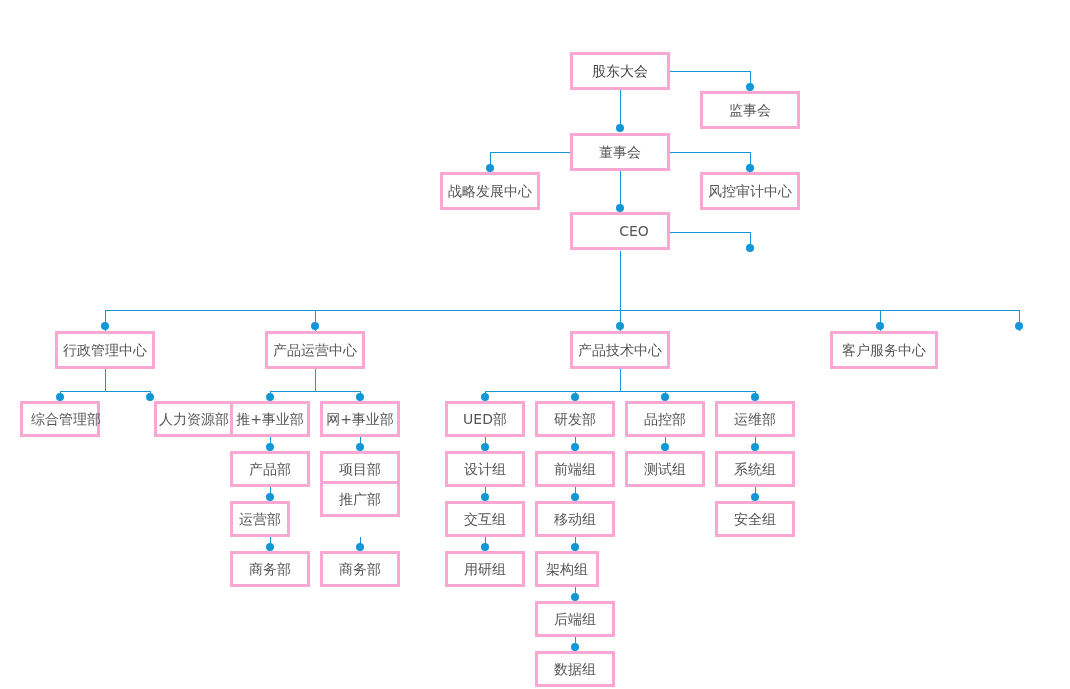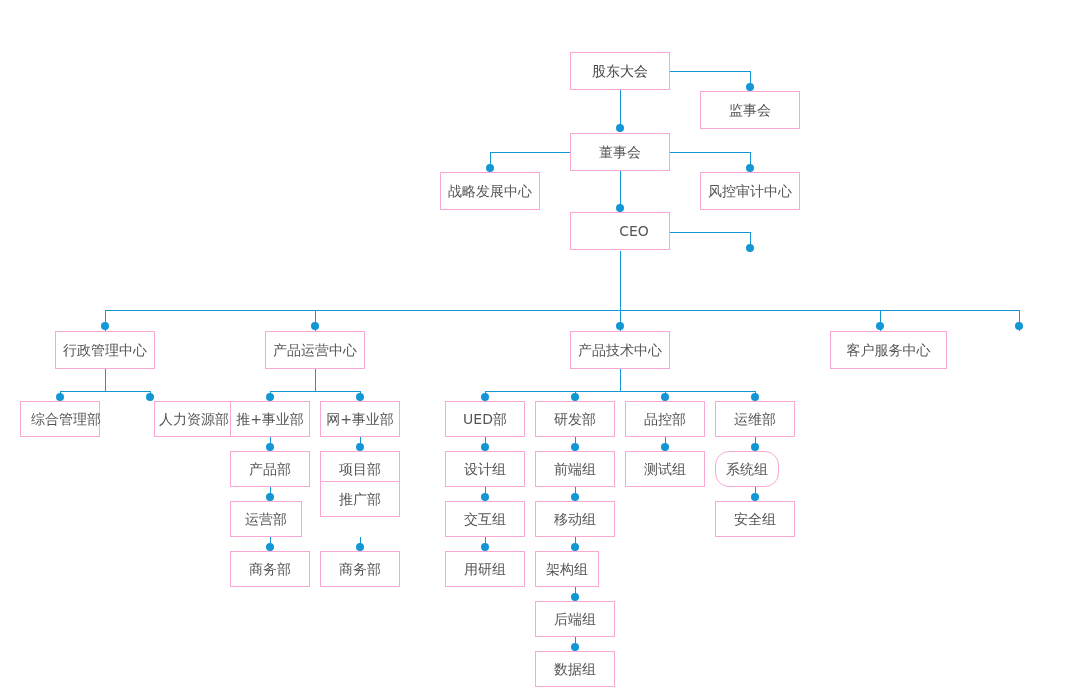--- a/index.html
+++ b/index.html
@@ -13,21 +13,21 @@
   #chart {
     position: relative;
     width: 1070px;
     height: 689px;
     background: #ffffff;
     overflow: hidden;
   }
   .node {
     position: absolute;
     box-sizing: border-box;
-    border: 1px solid #f9a8d4;
+    border: 3px solid #f9a8d4;
     background: #ffffff;
     color: #555555;
     font-size: 14px;
     line-height: 1;
     display: flex;
     align-items: center;
     justify-content: center;
     text-align: center;
     white-space: nowrap;
     z-index: 3;
@@ -166,43 +166,43 @@
 
   <div class="node" style="left:570px; top:133px; width:100px; height:38px;">董事会</div>
   <div class="node" style="left:440px; top:172px; width:100px; height:38px;">战略发展中心</div>
   <div class="node" style="left:700px; top:172px; width:100px; height:38px;">风控审计中心</div>
 
   <div class="node" style="left:570px; top:212px; width:100px; height:38px;padding-left:28px;">CEO</div>
 
   <div class="node" style="left:55px; top:331px; width:100px; height:38px;">行政管理中心</div>
   <div class="node" style="left:265px; top:331px; width:100px; height:38px;">产品运营中心</div>
   <div class="node" style="left:570px; top:331px; width:100px; height:38px;">产品技术中心</div>
-  <div class="node" style="left:830px; top:331px; width:117px; height:38px;">客户服务中心</div>
+  <div class="node" style="left:830px; top:331px; width:108px; height:38px;">客户服务中心</div>
 
   <div class="node" style="left:20px; top:401px; width:80px; height:36px;padding-left:12px;">综合管理部</div>
   <div class="node" style="left:110px; top:401px; width:80px; height:36px;margin-left:44px;">人力资源部</div>
 
   <div class="node" style="left:230px; top:401px; width:80px; height:36px;">推+事业部</div>
   <div class="node" style="left:320px; top:401px; width:80px; height:36px;">网+事业部</div>
   <div class="node" style="left:230px; top:451px; width:80px; height:36px;">产品部</div>
   <div class="node" style="left:320px; top:451px; width:80px; height:36px;">项目部</div>
-  <div class="node" style="left:230px; top:501px; width:72px; height:36px;">运营部</div>
+  <div class="node" style="left:230px; top:501px; width:60px; height:36px;">运营部</div>
   <div class="node" style="left:320px; top:481px; width:80px; height:36px;">推广部</div>
   <div class="node" style="left:230px; top:551px; width:80px; height:36px;">商务部</div>
   <div class="node" style="left:320px; top:551px; width:80px; height:36px;">商务部</div>
 
   <div class="node" style="left:445px; top:401px; width:80px; height:36px;">UED部</div>
   <div class="node" style="left:535px; top:401px; width:80px; height:36px;">研发部</div>
   <div class="node" style="left:625px; top:401px; width:80px; height:36px;">品控部</div>
   <div class="node" style="left:715px; top:401px; width:80px; height:36px;">运维部</div>
 
   <div class="node" style="left:445px; top:451px; width:80px; height:36px;">设计组</div>
   <div class="node" style="left:535px; top:451px; width:80px; height:36px;">前端组</div>
   <div class="node" style="left:625px; top:451px; width:80px; height:36px;">测试组</div>
-  <div class="node" style="left:715px; top:451px; width:64px; height:36px;border-radius:14px;">系统组</div>
+  <div class="node" style="left:715px; top:451px; width:80px; height:36px;">系统组</div>
 
   <div class="node" style="left:445px; top:501px; width:80px; height:36px;">交互组</div>
   <div class="node" style="left:535px; top:501px; width:80px; height:36px;">移动组</div>
   <div class="node" style="left:715px; top:501px; width:80px; height:36px;">安全组</div>
 
   <div class="node" style="left:445px; top:551px; width:80px; height:36px;">用研组</div>
   <div class="node" style="left:535px; top:551px; width:64px; height:36px;">架构组</div>
 
   <div class="node" style="left:535px; top:601px; width:80px; height:36px;">后端组</div>
   <div class="node" style="left:535px; top:651px; width:80px; height:36px;">数据组</div>

